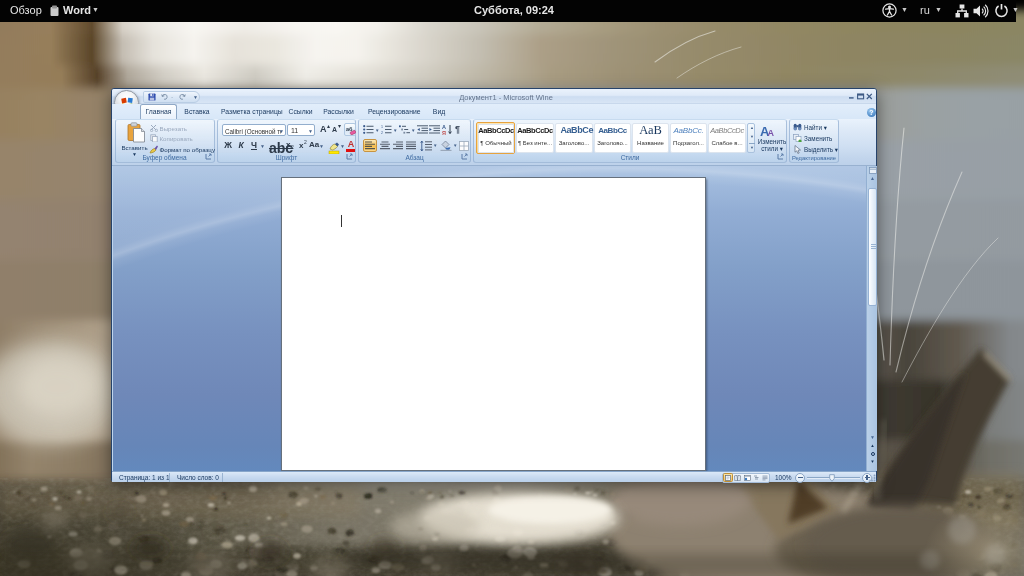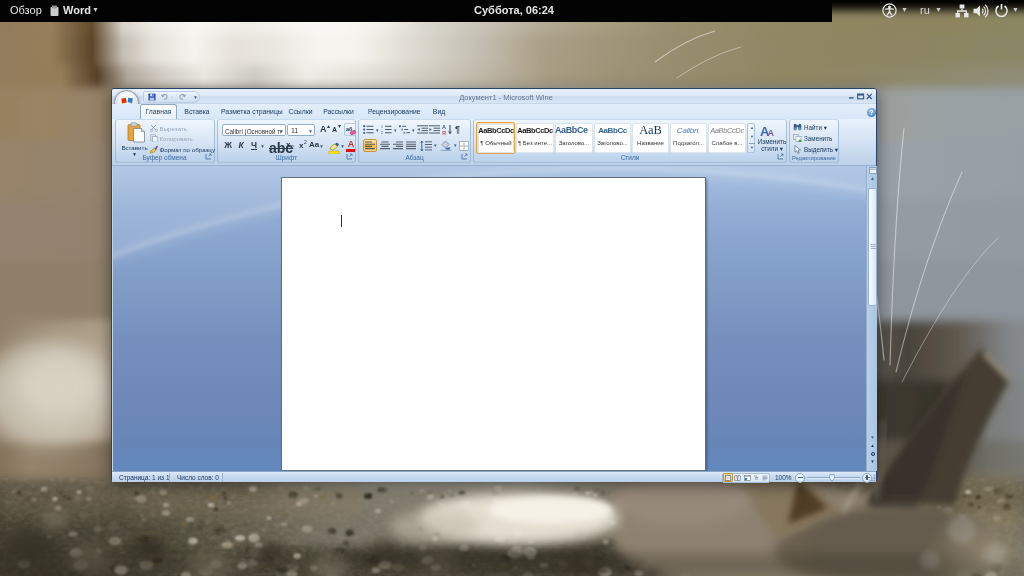--- a/index.html
+++ b/index.html
@@ -671,29 +671,29 @@
  <g stroke="#f2f2ee" fill="none" stroke-linecap="round">
   <path d="M884 360 C 878 300 868 220 850 150" stroke-width="1.2" opacity="0.6"></path>
   <path d="M890 365 C 892 295 896 205 904 128" stroke-width="1.1" opacity="0.55"></path>
   <path d="M896 372 C 912 305 934 235 962 172" stroke-width="1.1" opacity="0.5"></path>
   <path d="M902 382 C 928 332 962 272 998 238" stroke-width="1" opacity="0.42"></path>
   <path d="M655 62 C 675 47 697 36 715 31" stroke-width="1.1" opacity="0.55"></path>
   <path d="M677 78 C 697 64 719 53 741 47" stroke-width="1" opacity="0.45"></path>
  </g>
 </svg>
 
-<div class="abs" style="left:0;top:0;width:832px;height:22px;background:#030303;color:#e6e6e6;font-size:11px;filter:grayscale(1);">
+<div class="abs" style="left:0;top:0;width:1016px;height:22px;background:#030303;color:#e6e6e6;font-size:11px;filter:grayscale(1);">
   <span class="abs" style="left:10px;top:4px;">Обзор</span>
   <svg class="abs" style="left:49px;top:5px;" width="11" height="12" viewBox="0 0 11 12">
         <rect x="1.5" y="2" width="8" height="9" rx="1" fill="#c8cbd0"></rect>
         <rect x="3" y="0.5" width="5" height="3" rx="0.8" fill="#8f949b"></rect>
       </svg>
   <span class="abs" style="left:63px;top:4px;font-weight:bold;">Word</span>
   <span class="abs" style="left:92px;top:6px;font-size:7px;color:#c8c8c8;">▼</span>
-  <span class="abs" style="left:434px;top:4px;width:160px;text-align:center;font-weight:bold;">Суббота, 06:24</span>
+  <span class="abs" style="left:434px;top:4px;width:160px;text-align:center;font-weight:bold;">Суббота, 09:24</span>
   <svg class="abs" style="left:882px;top:3px;" width="15" height="15" viewBox="0 0 15 15">
         <circle cx="7.5" cy="7.5" r="6.6" fill="none" stroke="#e6e6e6" stroke-width="1.25"></circle>
         <circle cx="7.5" cy="3.9" r="1.5" fill="#e6e6e6"></circle>
         <path d="M3.6 6.1 L7.5 5.6 L11.4 6.1 M7.5 5.6 L7.5 8.4 M7.5 8.4 L5.4 12 M7.5 8.4 L9.6 12" stroke="#e6e6e6" stroke-width="1.3" fill="none" stroke-linecap="round"></path>
       </svg>
   <span class="abs" style="left:901px;top:6px;font-size:7px;color:#c8c8c8;">▼</span>
   <span class="abs" style="left:920px;top:4px;color:#dadada;">ru</span>
   <span class="abs" style="left:935px;top:6px;font-size:7px;color:#c8c8c8;">▼</span>
   <svg class="abs" style="left:955px;top:4px;" width="14" height="14" viewBox="0 0 14 14">
         <rect x="4.6" y="0.5" width="4.8" height="4" fill="#e6e6e6"></rect>
@@ -927,30 +927,30 @@
 
     <div class="grp" style="left:361px;width:314px;">
       <div class="abs" style="left:2px;top:2px;width:39px;height:32px;background:linear-gradient(180deg,#fbe6b8,#f8d88e);border:1.5px solid #e8a33d;border-radius:2px;"></div>
       <div class="abs" style="left:3.5px;top:3.5px;width:36px;height:29px;background:#fff;border:1px solid #dce4ee;"></div>
       <div class="abs" style="left:4px;top:6px;width:36px;text-align:center;font-size:7.5px;font-weight:bold;color:#1a1a1a;letter-spacing:-0.4px;">AaBbCcDc</div>
       <div class="abs" style="left:4px;top:20px;width:36px;text-align:center;font-size:6px;color:#333;">¶ Обычный</div>
       <div class="abs" style="left:42px;top:3px;width:38px;height:30px;background:#fff;border:1px solid #dce4ee;border-radius:2px;"></div>
       <div class="abs" style="left:42px;top:6px;width:38px;text-align:center;font-size:7.5px;font-weight:bold;color:#1a1a1a;letter-spacing:-0.4px;">AaBbCcDc</div>
       <div class="abs" style="left:42px;top:20px;width:38px;text-align:center;font-size:6px;color:#333;">¶ Без инте...</div>
       <div class="abs" style="left:81px;top:3px;width:38px;height:30px;background:#fff;border:1px solid #dce4ee;border-radius:2px;"></div>
-      <div class="abs" style="left:81px;top:5px;width:38px;text-align:left;font-size:9px;font-weight:bold;color:#365f91;letter-spacing:-0.4px;">AaBbCе</div>
+      <div class="abs" style="left:81px;top:5px;width:38px;text-align:right;font-size:9px;font-weight:bold;color:#365f91;letter-spacing:-0.4px;">AaBbCе</div>
       <div class="abs" style="left:81px;top:20px;width:38px;text-align:center;font-size:6px;color:#333;">Заголово...</div>
       <div class="abs" style="left:120px;top:3px;width:37px;height:30px;background:#fff;border:1px solid #dce4ee;border-radius:2px;"></div>
       <div class="abs" style="left:120px;top:6px;width:37px;text-align:center;font-size:8px;font-weight:bold;color:#365f91;letter-spacing:-0.4px;">AaBbCc</div>
       <div class="abs" style="left:120px;top:20px;width:37px;text-align:center;font-size:6px;color:#333;">Заголово...</div>
       <div class="abs" style="left:158px;top:3px;width:37px;height:30px;background:#fff;border:1px solid #dce4ee;border-radius:2px;"></div>
       <div class="abs" style="left:158px;top:3px;width:37px;text-align:center;font-size:12.5px;color:#17365d;font-family:'Liberation Serif',serif;">АаВ</div>
       <div class="abs" style="left:158px;top:20px;width:37px;text-align:center;font-size:6px;color:#333;">Название</div>
       <div class="abs" style="left:196px;top:3px;width:37px;height:30px;background:#fff;border:1px solid #dce4ee;border-radius:2px;"></div>
-      <div class="abs" style="left:196px;top:6px;width:37px;text-align:center;font-size:8px;font-style:italic;color:#4f81bd;letter-spacing:-0.2px;">Calibri.</div>
+      <div class="abs" style="left:196px;top:6px;width:37px;text-align:center;font-size:8px;font-style:italic;color:#4f81bd;letter-spacing:-0.2px;">AaBbCc.</div>
       <div class="abs" style="left:196px;top:20px;width:37px;text-align:center;font-size:6px;color:#333;">Подзагол...</div>
       <div class="abs" style="left:234px;top:3px;width:38px;height:30px;background:#fff;border:1px solid #dce4ee;border-radius:2px;"></div>
       <div class="abs" style="left:234px;top:6px;width:38px;text-align:center;font-size:7.5px;font-style:italic;color:#808080;letter-spacing:-0.4px;">AaBbCcDc</div>
       <div class="abs" style="left:234px;top:20px;width:38px;text-align:center;font-size:6px;color:#333;">Слабое в...</div>
 
       <div class="abs" style="left:273px;top:3px;width:8px;height:30px;border:1px solid #aac2de;border-radius:2px;background:linear-gradient(180deg,#f4f9fd,#d8e6f4);">
         <div style="position:absolute;left:0;top:1px;width:8px;text-align:center;font-size:4px;color:#44618a;">▲</div>
         <div style="position:absolute;left:0;top:10px;width:8px;text-align:center;font-size:4px;color:#44618a;">▼</div>
         <div style="position:absolute;left:0;top:21px;width:8px;text-align:center;font-size:4px;color:#44618a;">▼</div>
         <div style="position:absolute;left:0.5px;top:19px;width:6px;height:1px;background:#8aa6c6;"></div>

